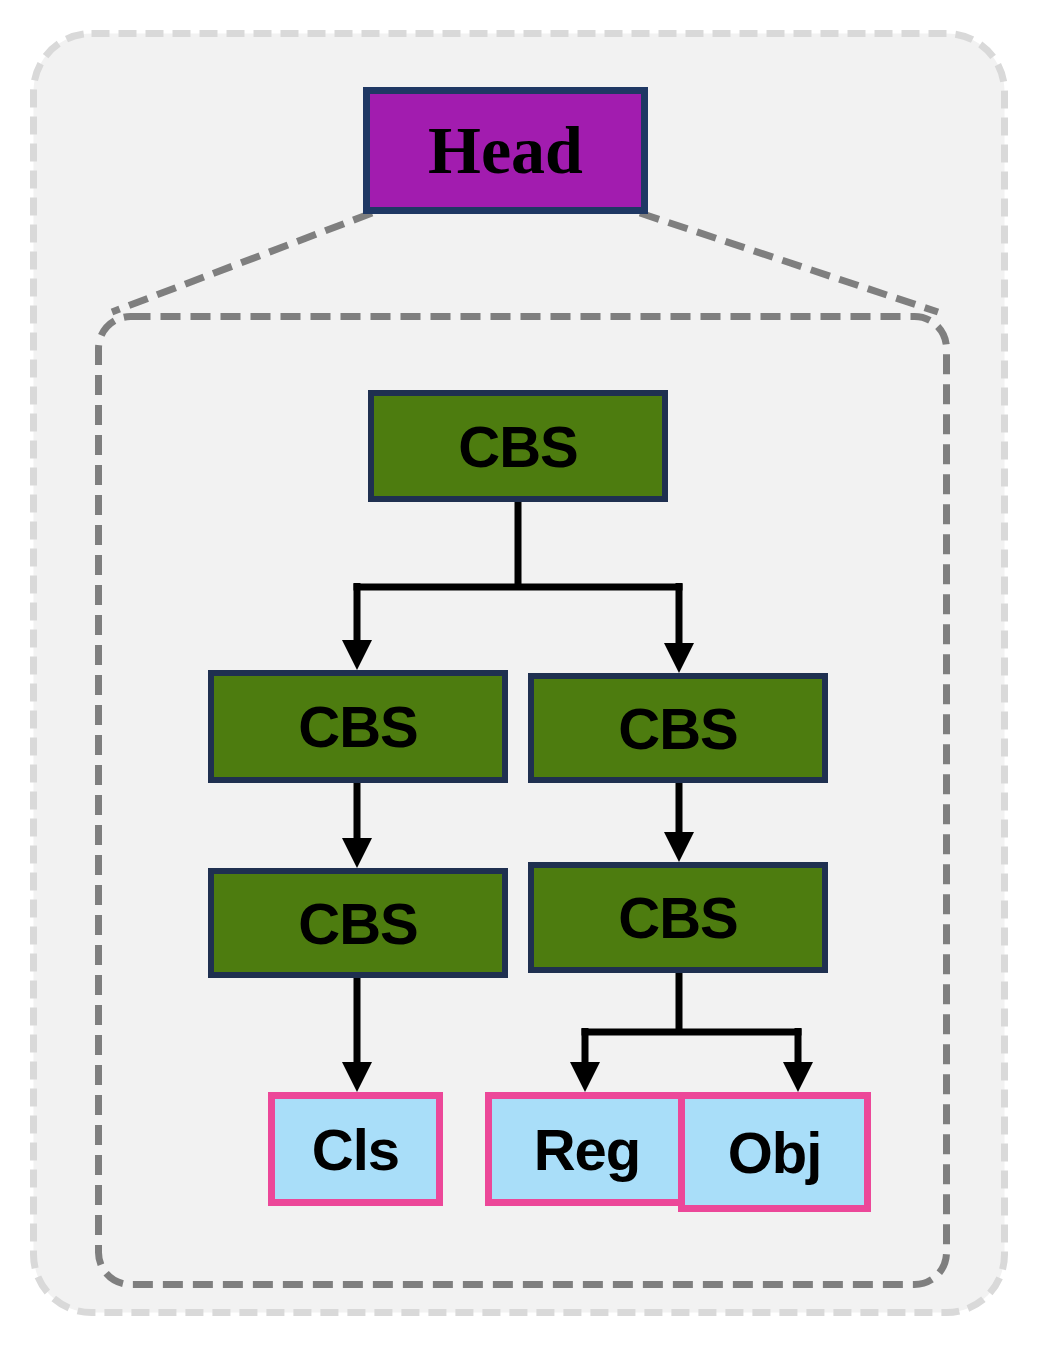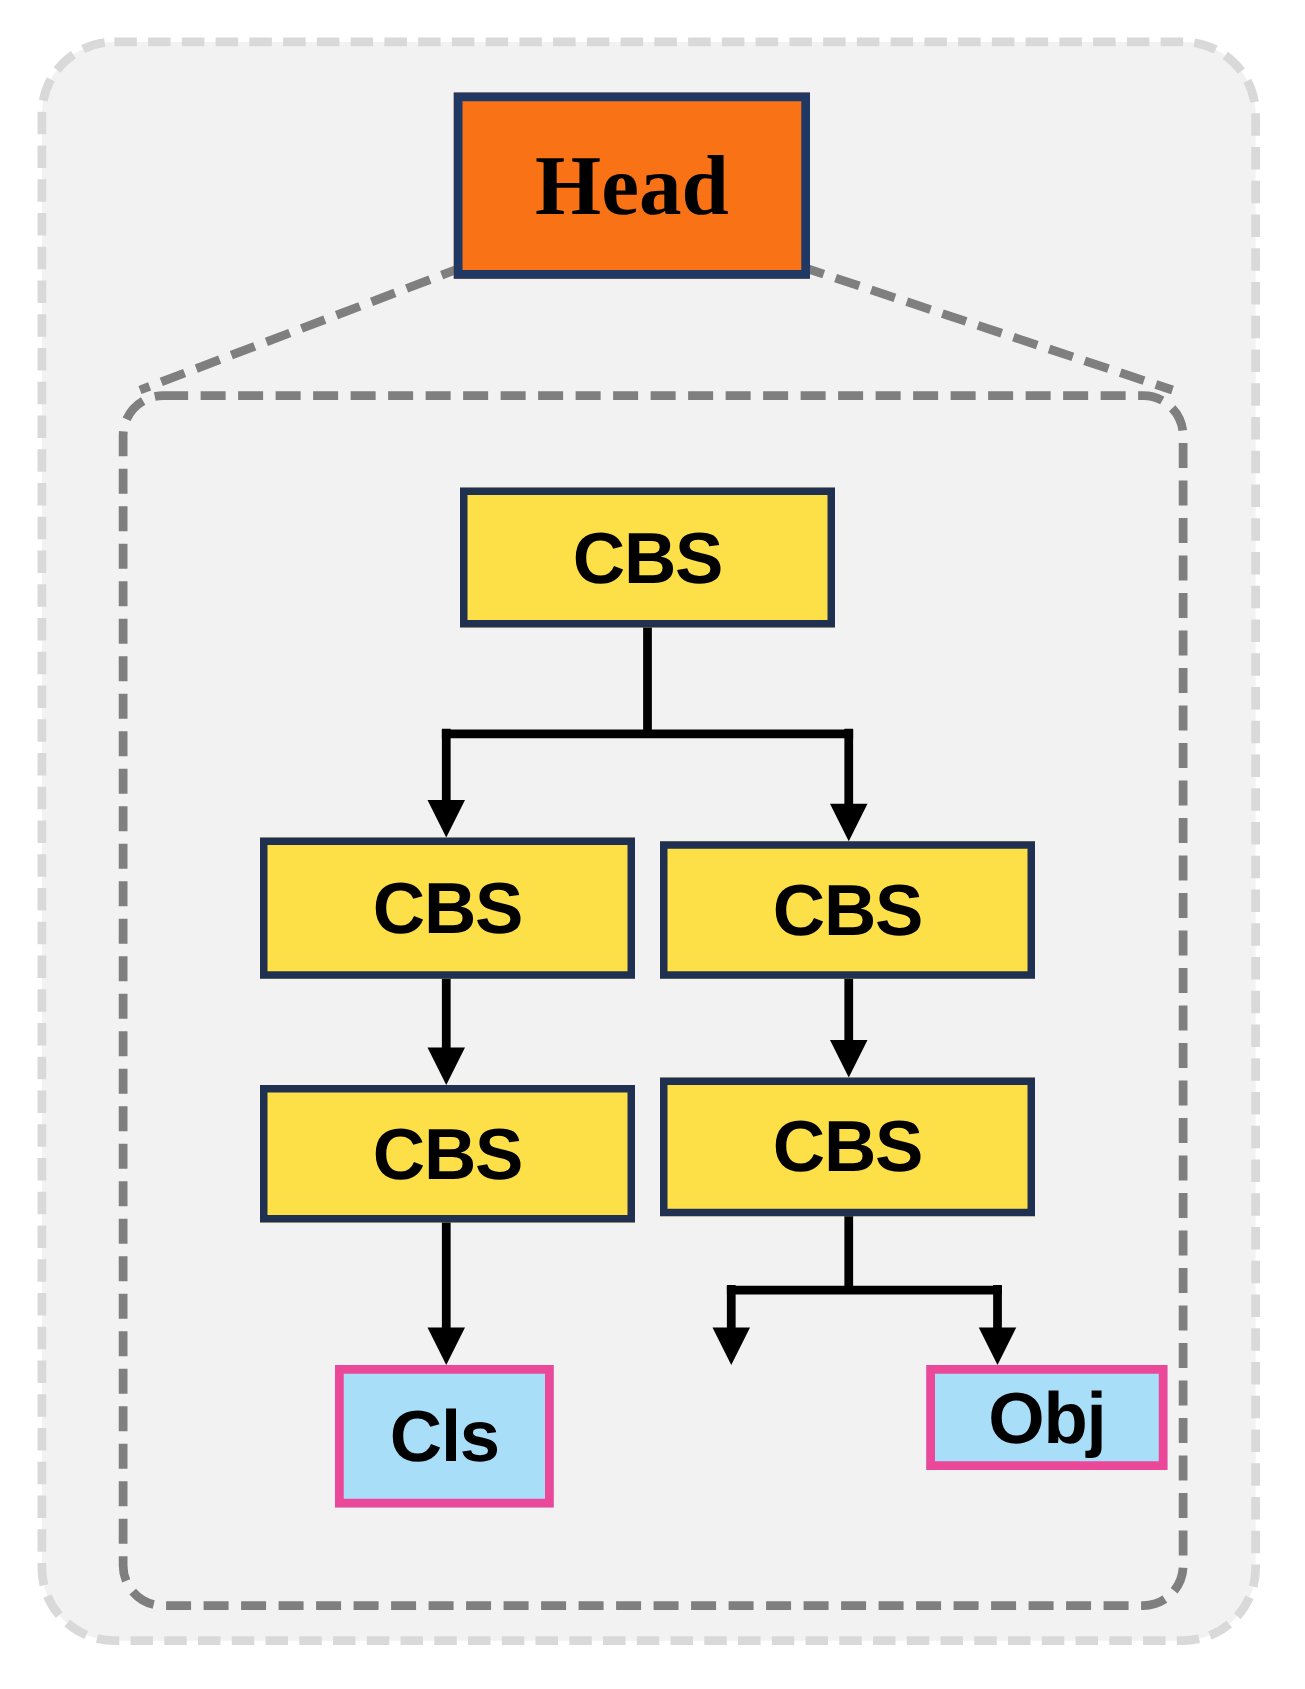--- a/index.html
+++ b/index.html
@@ -26,46 +26,46 @@
     position: absolute;
     box-sizing: border-box;
     display: flex;
     align-items: center;
     justify-content: center;
     color: #000000;
     font-weight: bold;
     z-index: 2;
   }
   .head-box {
-    left: 363px; top: 74px; width: 285px; height: 149px;
-    background: #f97316;
+    left: 363px; top: 87px; width: 285px; height: 127px;
+    background: #a21caf;
     border: 7px solid #1f3864;
     font-family: "Liberation Serif", serif;
     font-size: 68px;
   }
   .cbs-box {
-    background: #fde047;
+    background: #4d7c0f;
     border: 6px solid #1f3050;
     font-size: 58px;
     letter-spacing: -1px;
   }
   .out-box {
     background: #a9def9;
     border: 7px solid #ec4899;
     font-size: 58px;
     letter-spacing: -1px;
   }
   #cbs-top     { left: 368px; top: 390px; width: 300px; height: 112px; }
   #cbs-left-1  { left: 208px; top: 670px; width: 300px; height: 113px; }
   #cbs-right-1 { left: 528px; top: 673px; width: 300px; height: 110px; }
   #cbs-left-2  { left: 208px; top: 868px; width: 300px; height: 110px; }
   #cbs-right-2 { left: 528px; top: 862px; width: 300px; height: 111px; }
   #out-cls { left: 268px; top: 1092px; width: 175px; height: 114px; }
   #out-reg { left: 485px; top: 1092px; width: 204px; height: 114px; }
-  #out-obj { left: 741px; top: 1092px; width: 193px; height: 84px; }
+  #out-obj { left: 678px; top: 1092px; width: 193px; height: 120px; }
 </style>
 </head>
 <body>
 
 <div id="stage">
 
   <svg id="wiring" viewBox="0 0 1044 1351" xmlns="http://www.w3.org/2000/svg">
 
     <rect x="33.5" y="33.5" width="971" height="1279" rx="58" ry="58" fill="#f2f2f2" stroke="#d9d9d9" stroke-width="7" stroke-dasharray="18 9"></rect>
 
@@ -112,16 +112,17 @@
   <div class="node cbs-box" id="cbs-left-1">CBS</div>
 
   <div class="node cbs-box" id="cbs-right-1">CBS</div>
 
   <div class="node cbs-box" id="cbs-left-2">CBS</div>
 
   <div class="node cbs-box" id="cbs-right-2">CBS</div>
 
   <div class="node out-box" id="out-cls">Cls</div>
 
+  <div class="node out-box" id="out-reg">Reg</div>
 
   <div class="node out-box" id="out-obj">Obj</div>
 
 </div>
 
 </body></html>

